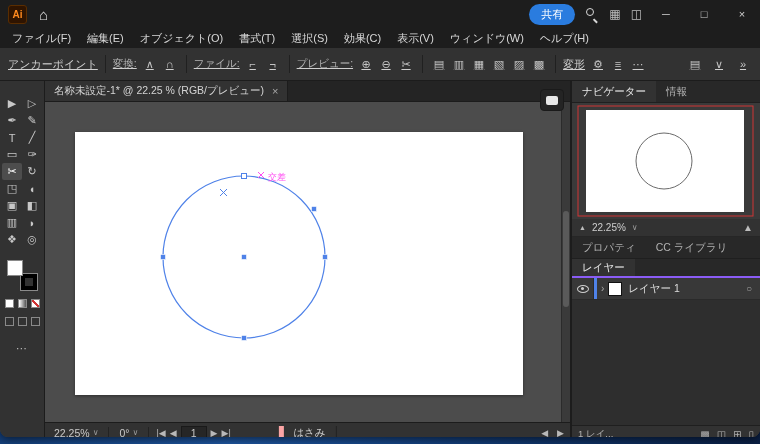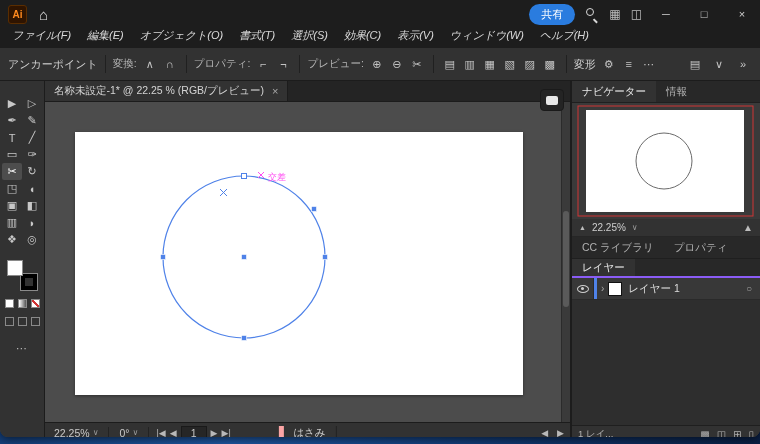--- a/index.html
+++ b/index.html
@@ -20,24 +20,24 @@
   .ai-logo{width:19px;height:19px;background:#2f1400;color:#ff8a1e;font-weight:bold;font-size:10px;display:flex;align-items:center;justify-content:center;border-radius:3px;border:1px solid #5a2d00;}
   .home-ic{color:#e0e0e0;font-size:15px;line-height:1;}
   .tb-right{display:flex;align-items:center;gap:10px;}
   .share-btn{background:var(--accent,#2a7cdf);color:#fff;border-radius:11px;padding:3px 12px;font-size:11px;}
   .search-ic{position:relative;width:14px;height:14px;display:inline-block;}
   .search-ic i{position:absolute;left:1px;top:1px;width:8px;height:8px;border:1.5px solid #d8d8d8;border-radius:50%;}
   .search-ic b{position:absolute;right:1px;bottom:0;width:5px;height:1.5px;background:#d8d8d8;transform:rotate(45deg);}
   .tb-ic{color:#bdbdbd;font-size:12px;}
   .win-btn{width:28px;text-align:center;color:#cfcfcf;font-size:11px;}
   
-  .menubar{height:20px;background:#1d1d1d;display:flex;padding:0 4px;font-style:italic;}
+  .menubar{height:20px;background:#1d1d1d;display:flex;align-items:center;padding:0 4px;}
   .menu-item{padding:0 8px;color:#d8d8d8;font-size:11px;white-space:nowrap;}
   
-  .controlbar{height:28px;background:#323232;border-bottom:1px solid #1c1c1c;display:flex;align-items:center;padding:16px 8px;gap:4px;white-space:nowrap;}
+  .controlbar{height:28px;background:#323232;border-bottom:1px solid #1c1c1c;display:flex;align-items:center;padding:16px 8px;gap:4px;white-space:nowrap;text-decoration:underline;}
   .cb-label{color:#cfcfcf;font-size:11px;}
   .cb-sub{color:#b5b5b5;font-size:10.5px;}
   .cb-ic{width:18px;height:18px;display:inline-flex;align-items:center;justify-content:center;color:#c4c4c4;font-size:11px;border-radius:2px;}
   .cb-sep{width:1px;height:18px;background:#202020;margin:0 3px;}
   .cb-group{display:flex;gap:2px;}
   .cb-right{margin-left:auto;display:flex;align-items:center;gap:6px;}
   
   .workspace{display:flex;height:361px;}
   
   .toolbar{width:45px;background:#323232;border-right:1px solid #1c1c1c;display:flex;flex-direction:column;align-items:center;padding-top:14px;flex:0 0 45px;}
@@ -143,21 +143,21 @@
 
   <div class="controlbar">
     <span class="cb-label">アンカーポイント</span>
     <span class="cb-sep"></span>
     <span class="cb-sub">変換:</span>
     <span class="cb-group">
       <span class="cb-ic">∧</span>
       <span class="cb-ic">∩</span>
     </span>
     <span class="cb-sep"></span>
-    <span class="cb-sub">プロパティ:</span>
+    <span class="cb-sub">ファイル:</span>
     <span class="cb-group">
       <span class="cb-ic">⌐</span>
       <span class="cb-ic">¬</span>
     </span>
     <span class="cb-sep"></span>
     <span class="cb-sub">プレビュー:</span>
     <span class="cb-group">
       <span class="cb-ic">⊕</span>
       <span class="cb-ic">⊖</span>
       <span class="cb-ic">✂</span>
@@ -291,22 +291,22 @@
           <circle cx="92" cy="58" r="28" fill="none" stroke="#6a6a6a" stroke-width="1"></circle>
         </svg>
       </div>
       <div class="zoom-row">
         <span class="zr-small">▲</span>
         <span>22.25%</span>
         <span class="sb-caret">∨</span>
         <span class="zr-large">▲</span>
       </div>
       <div class="panel-tabs">
+        <span class="panel-tab">プロパティ</span>
         <span class="panel-tab">CC ライブラリ</span>
-        <span class="panel-tab">プロパティ</span>
       </div>
       <div class="layers-tabrow">
         <span class="panel-tab active">レイヤー</span>
       </div>
       <div class="layer-row">
         <span class="eye-cell">
           <span class="eye">
               <i></i>
             </span>
         </span>

